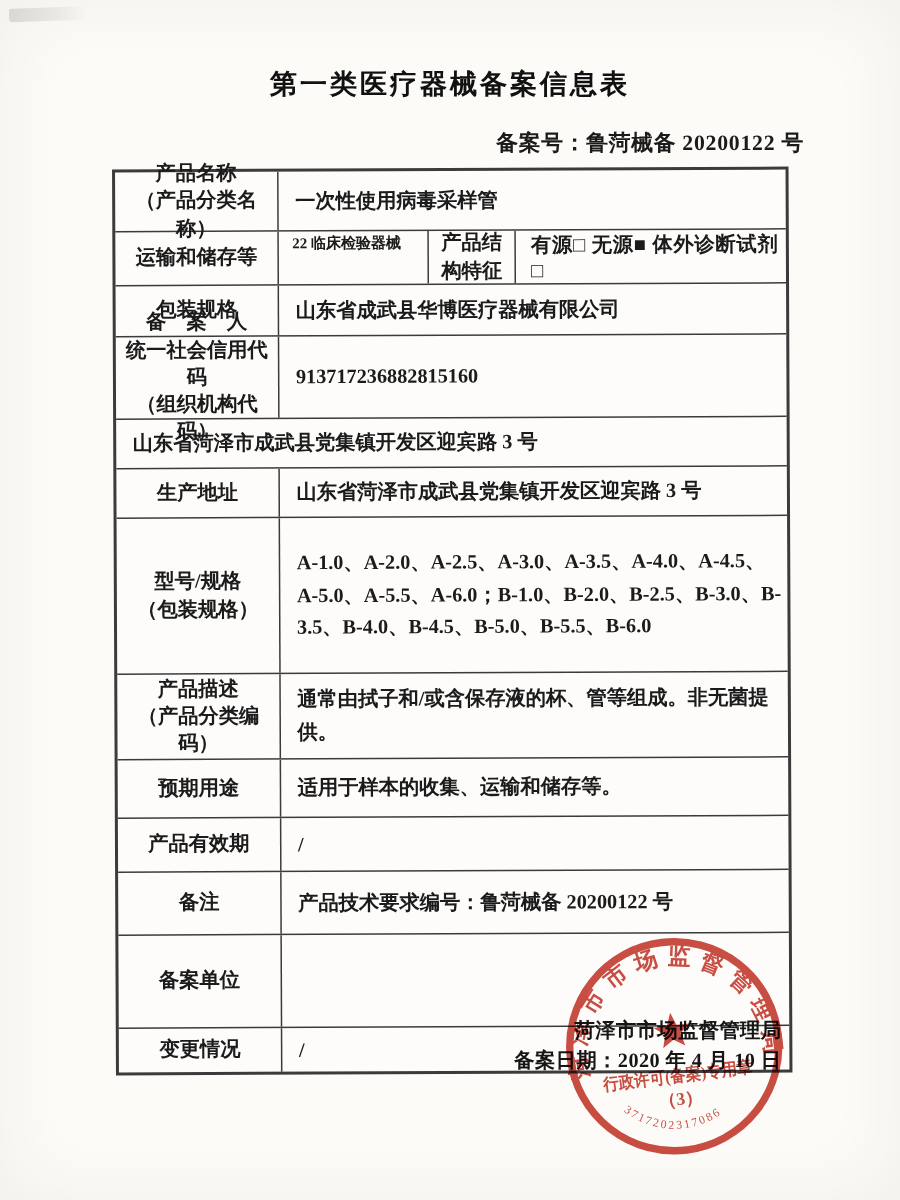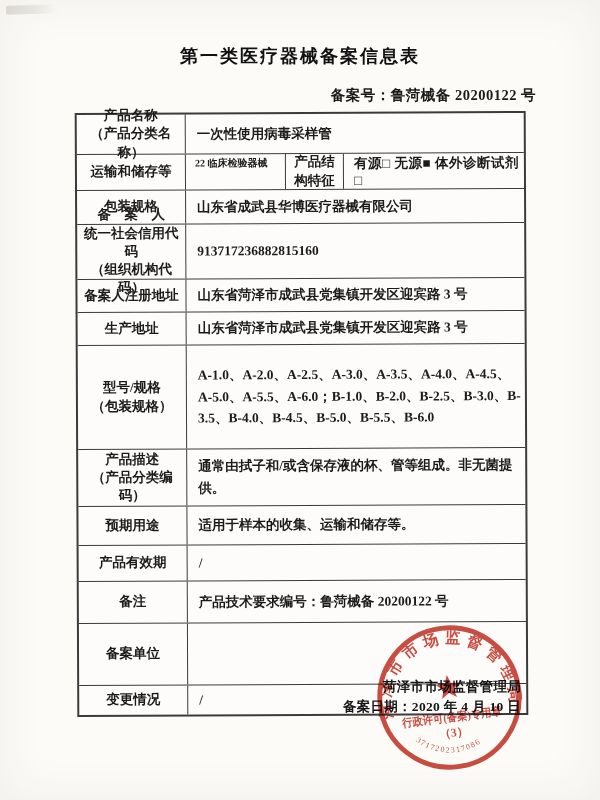--- a/index.html
+++ b/index.html
@@ -90,21 +90,20 @@
     </div>
 
     <div class="trow" style="height:55px">
       <div class="lc">备　案　人
 统一社会信用代码
 （组织机构代码）</div>
       <div class="vc">913717236882815160</div>
     </div>
 
     <div class="trow" style="height:33px">
-      <div class="lc">备案人注册地址</div>
       <div class="vc">山东省菏泽市成武县党集镇开发区迎宾路 3 号</div>
     </div>
 
     <div class="trow" style="height:33px">
       <div class="lc">生产地址</div>
       <div class="vc">山东省菏泽市成武县党集镇开发区迎宾路 3 号</div>
     </div>
 
     <div class="trow" style="height:104px">
       <div class="lc">型号/规格

